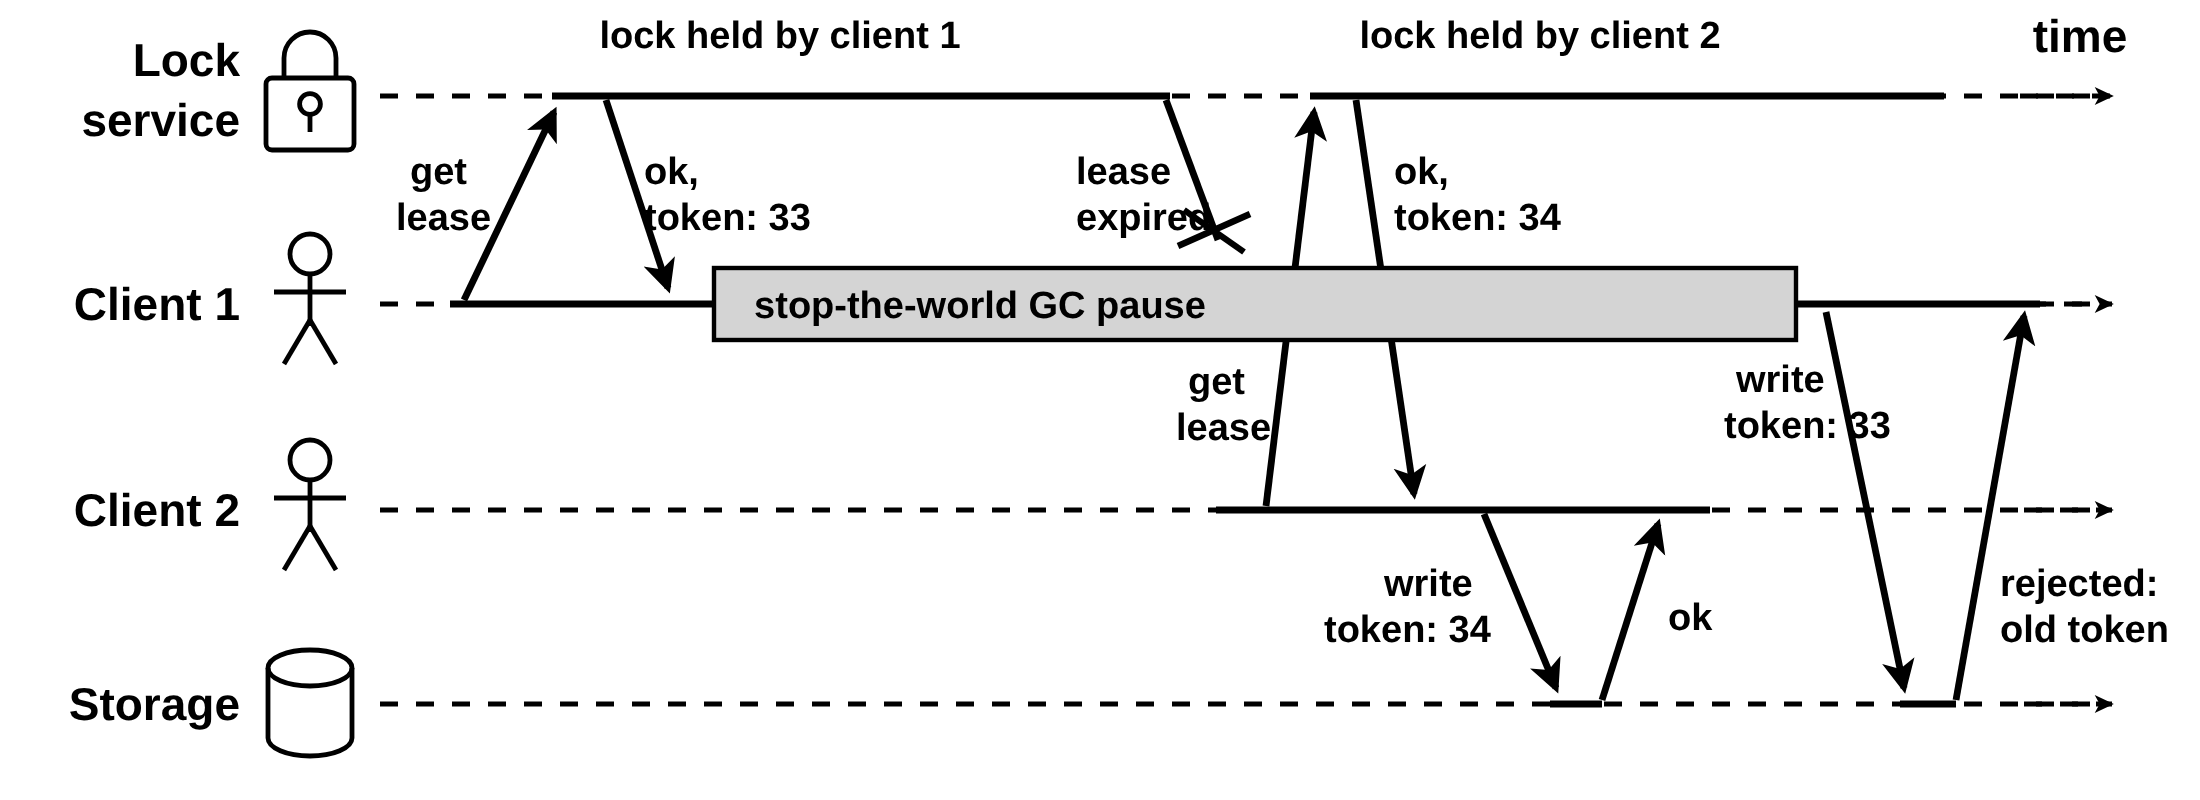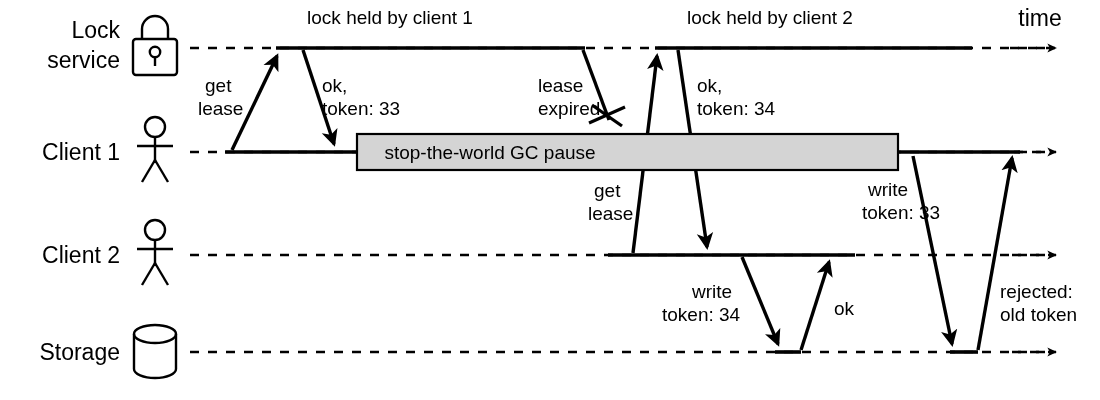--- a/index.html
+++ b/index.html
@@ -10,20 +10,21 @@
   body {
     width: 1100px;
     height: 400px;
     font-family: "Liberation Sans", sans-serif;
     overflow: hidden;
   }
   #diagram-root {
     position: relative;
     width: 1100px;
     height: 336px;
+    font-weight: bold;
   }
   svg#seq {
     position: absolute;
     top: 0;
     left: 0;
     width: 1100px;
     height: 400px;
     display: block;
   }
   text {

